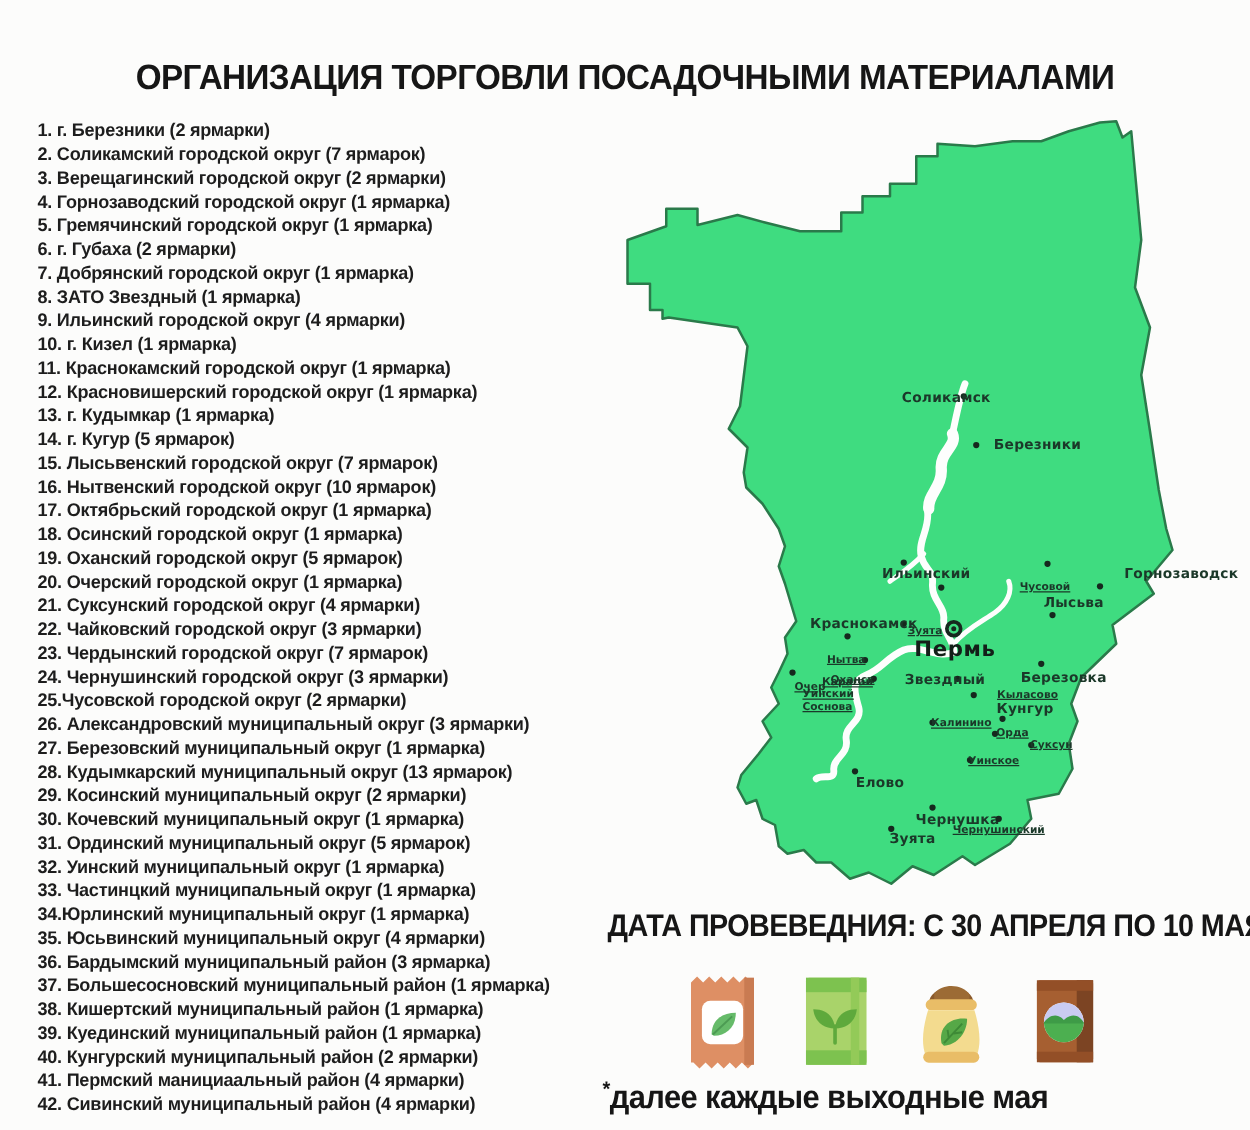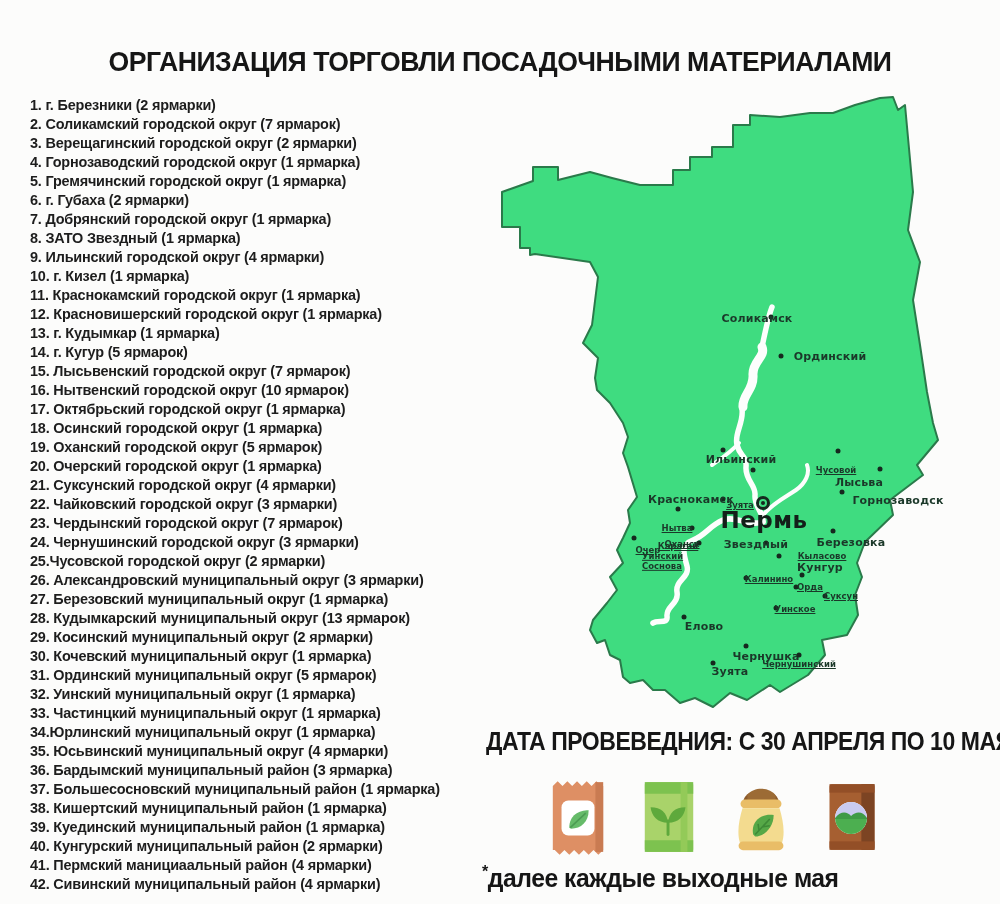--- a/index.html
+++ b/index.html
@@ -11,21 +11,21 @@
   .fairs{position:absolute;left:30px;top:96px;width:460px;
          font-size:14.6px;font-weight:bold;line-height:19px;letter-spacing:-0.2px;
          color:#1d1d1d;transform:scaleX(0.99);transform-origin:left top;}
   .fair-item{white-space:nowrap;}
   .map-wrap{position:absolute;left:0;top:0;width:1000px;height:904px;pointer-events:none;}
   .map-svg{position:absolute;left:480px;top:95px;}
   .map-label{position:absolute;transform:translate(-50%,-50%);
              font-family:"DejaVu Sans",sans-serif;color:#1b3829;white-space:nowrap;z-index:3;}
   .map-label.city{font-size:11px;font-weight:bold;letter-spacing:0.2px;padding-left:36px;}
   .map-label.town{font-size:8.5px;font-weight:bold;text-decoration:underline;}
-  .map-label.capital{font-size:23px;font-weight:bold;color:#131f19;letter-spacing:0.5px;}
+  .map-label.capital{font-size:17px;font-weight:bold;color:#131f19;letter-spacing:0.5px;}
   .map-label.wrap{white-space:normal;width:42px;text-align:left;line-height:1.2;}
   .map-dot{position:absolute;width:5px;height:5px;background:#16281e;border-radius:50%;
            transform:translate(-50%,-50%);z-index:3;}
   .map-dot.ring{width:14px;height:14px;background:transparent;border:3px solid #16281e;box-sizing:border-box;}
   .map-dot.ring::after{content:"";position:absolute;left:2px;top:2px;width:4px;height:4px;
            background:#16281e;border-radius:50%;}
   .date-heading{position:absolute;left:486px;top:727px;font-size:25px;font-weight:bold;
            letter-spacing:-0.5px;transform:scaleX(0.92);transform-origin:left top;color:#161616;white-space:nowrap;}
   .footnote{position:absolute;left:482px;top:862px;font-size:26px;font-weight:bold;
            letter-spacing:-0.5px;transform:scaleX(0.95);transform-origin:left top;color:#161616;white-space:nowrap;}
@@ -93,27 +93,27 @@
       <path stroke-width="5.5" d="M283,427 C268,432 256,420 243,425 C229,431 226,440 213,445 C200,450 204,460 207,471 C210,483 195,485 197,497 C199,509 186,511 187,521 C188,530 178,524 173,528"></path>
       <path stroke-width="4" d="M259,348 C250,358 242,363 232,370"></path>
       <path stroke-width="4" d="M283,420 C293,408 306,402 316,395 C326,388 330,378 327,370"></path>
     </g>
   </svg>
 
   <div class="map-wrap">
       <span class="map-dot" style="left: 771px; top: 317px;"></span>
       <span class="map-label city" style="left: 739px; top: 318px;">Соликамск</span>
       <span class="map-dot" style="left: 781px; top: 356px;"></span>
-      <span class="map-label city" style="left: 812px; top: 356px;">Ординский</span>
+      <span class="map-label city" style="left: 812px; top: 356px;">Березники</span>
       <span class="map-dot" style="left: 723px; top: 450px;"></span>
       <span class="map-label city" style="left: 723px; top: 459px;">Ильинский</span>
       <span class="map-dot" style="left: 753px; top: 470px;"></span>
       <span class="map-label town" style="left: 740px; top: 470px; margin-top: 35px;">Зуята</span>
       <span class="map-dot" style="left: 880px; top: 469px;"></span>
-      <span class="map-label city" style="left: 880px; top: 459px; margin-top: 41px;">Горнозаводск</span>
+      <span class="map-label city" style="left: 927px; top: 459px;">Горнозаводск</span>
       <span class="map-dot" style="left: 838px; top: 451px;"></span>
       <span class="map-label town" style="left: 836px; top: 470px;">Чусовой</span>
       <span class="map-dot" style="left: 842px; top: 492px;"></span>
       <span class="map-label city" style="left: 841px; top: 482px;">Лысьва</span>
       <span class="map-dot" style="left: 723px; top: 499px;"></span>
       <span class="map-label city" style="left: 673px; top: 499px;">Краснокамск</span>
       <span class="map-dot" style="left: 678px; top: 509px;"></span>
       <span class="map-label town" style="left: 678px; top: 518px; margin-top: 28px;">Карагай</span>
       <span class="map-dot" style="left: 692px; top: 528px;"></span>
       <span class="map-label town" style="left: 677px; top: 528px;">Нытва</span>

